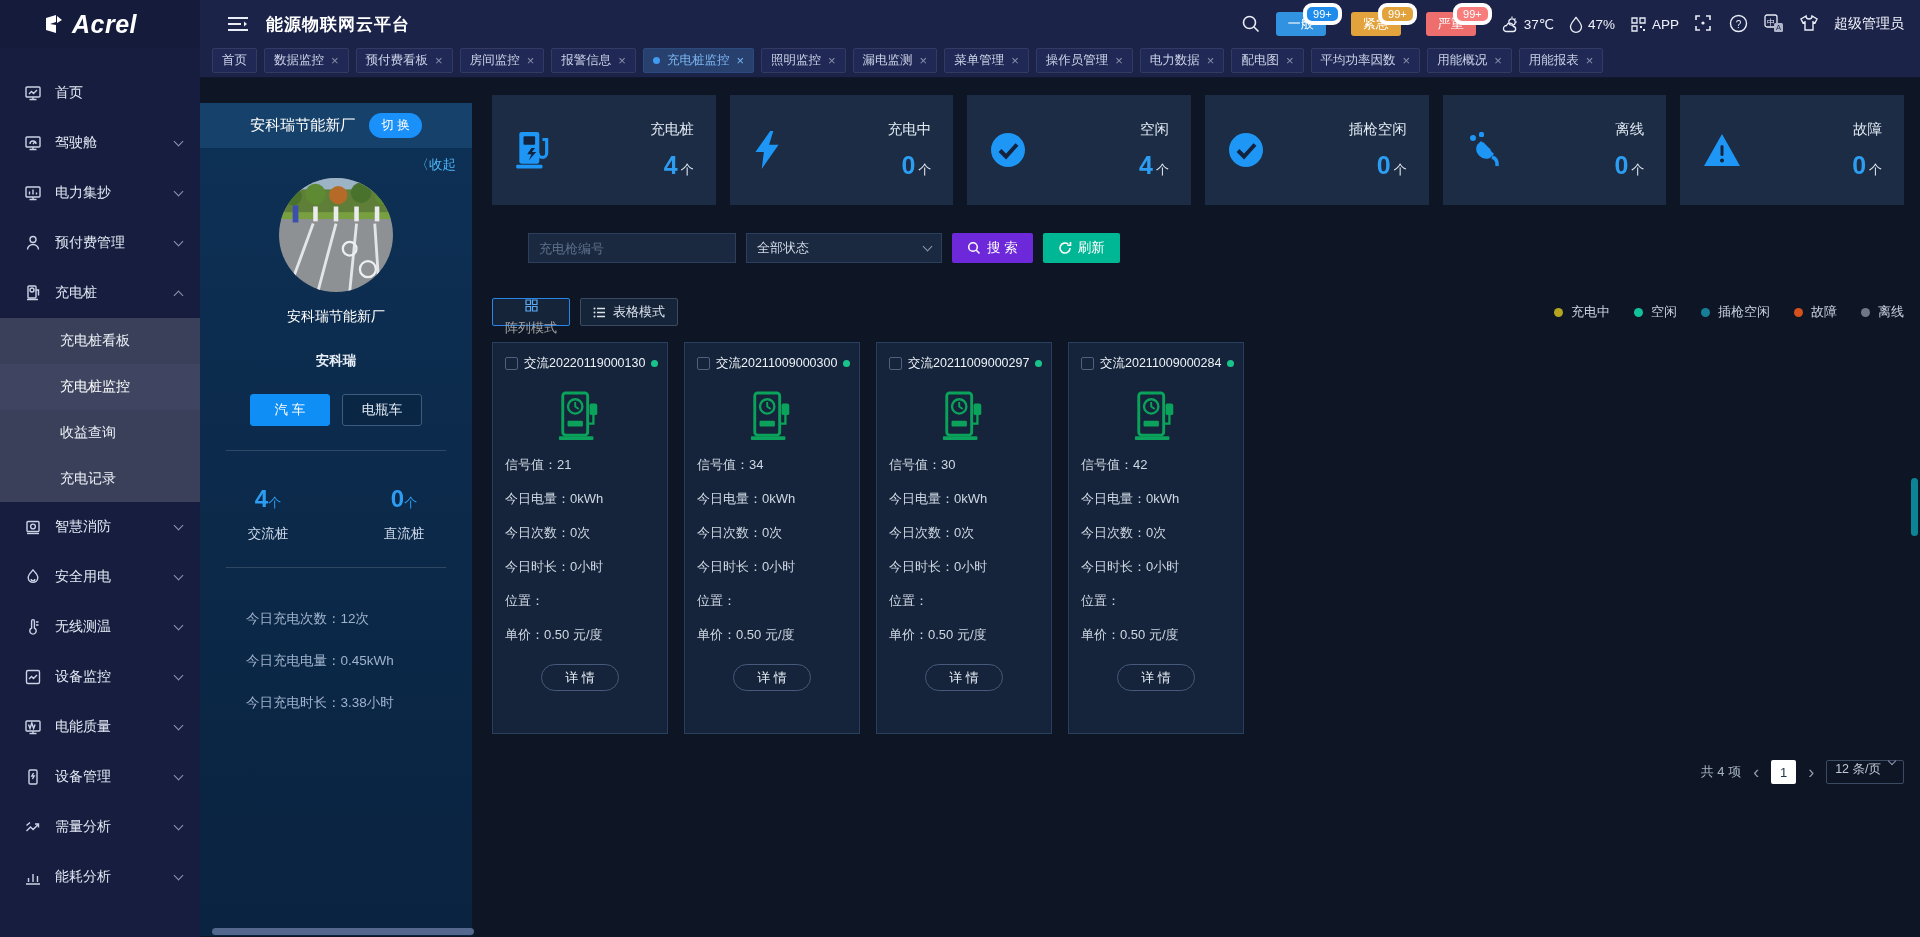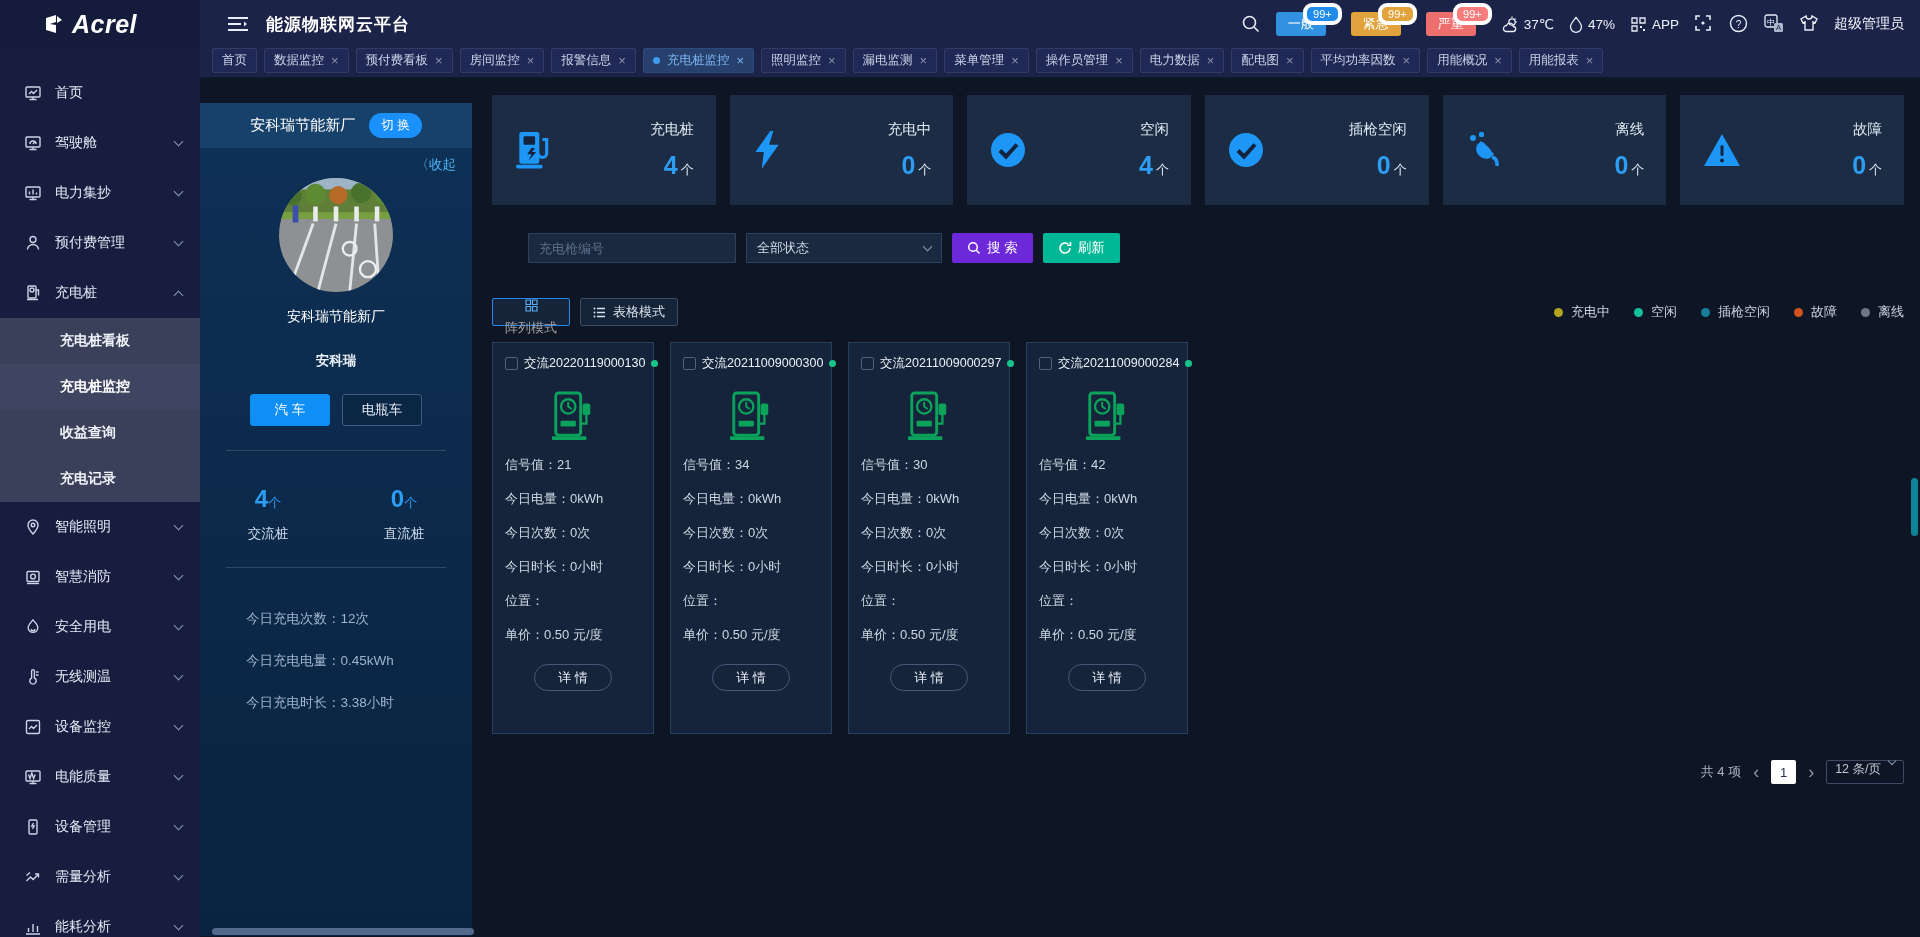--- a/index.html
+++ b/index.html
@@ -13,21 +13,21 @@
   
   .sidebar { position:absolute; left:0; top:0; width:200px; height:937px; background:#161d3e; z-index:3; }
   .logo-area { height:48px; display:flex; align-items:center; padding-left:42px; background:#141b3b; }
   .logo-text { font-size:25px; font-weight:bold; font-style:italic; color:#fff; letter-spacing:.5px; margin-left:6px; }
   .menu { padding-top:20px; }
   .m-item { height:50px; display:flex; align-items:center; padding:0 18px 0 24px; cursor:pointer; color:#e2e8f3; }
   .m-item .lbl { margin-left:13px; font-size:14px; }
   .m-item .chev { margin-left:auto; }
   .chev { width:7px; height:7px; border-right:1.6px solid #8d97b0; border-bottom:1.6px solid #8d97b0; transform:rotate(45deg); margin-top:-3px; }
   .chev.up { transform:rotate(-135deg); margin-top:4px; }
-  .submenu { background:#3a4059;font-weight:bold; }
+  .submenu { background:#3a4059; }
   .s-item { height:46px; display:flex; align-items:center; padding-left:60px; font-size:14px; color:#eef1f8; cursor:pointer; }
   .s-item.active { color:#ffffff; background:#3f4560; }
   .micon { width:18px; height:18px; flex:none; }
   .micon path, .micon rect, .micon circle, .micon polyline { stroke:#ccd3e6; stroke-width:1.4; fill:none; }
 
   
   .header { position:absolute; left:200px; right:0; top:0; height:48px; background:#1c2349; display:flex; align-items:center; padding:0 16px; z-index:2; }
   .burger { width:20px; height:16px; margin:0 18px 0 12px; cursor:pointer; }
   .app-title { font-size:17px; font-weight:bold; color:#ffffff; letter-spacing:1px; }
   .h-right { margin-left:auto; display:flex; align-items:center; gap:15px; }
@@ -90,21 +90,21 @@
 
   .mode-row { display:flex; align-items:center; margin-top:35px; }
   .mode-btn { height:28px; display:flex; align-items:center; gap:7px; padding:0 12px; background:#16243a; font-size:13px; cursor:pointer; border-radius:2px; margin-right:10px; }
   .mode-btn.on { border:1px solid #2a87e8; color:#a3a3a3;flex-direction:column; }
   .mode-btn.off { border:1px solid #3c4b63; color:#dbe2ec; }
   .legend { margin-left:auto; display:flex; align-items:center; gap:24px; }
   .lg-item { display:flex; align-items:center; gap:8px; font-size:13px; color:#c9d2df; }
   .lg-dot { width:9px; height:9px; border-radius:50%; }
 
   .cards-row { display:flex; gap:16px; margin-top:16px; }
-  .dev-card { width:162px; height:392px; background:#15243a; border:1px solid #28405e; padding:12px 12px 0; }
+  .dev-card { width:176px; height:392px; background:#15243a; border:1px solid #28405e; padding:12px 12px 0; }
   .dc-head { display:flex; align-items:center; gap:6px; }
   .checkbox { width:13px; height:13px; border:1px solid #51617a; border-radius:2px; background:transparent; cursor:pointer; flex:none; }
   .dc-title { font-size:12.5px; color:#ecf1f8; white-space:nowrap; }
   .dc-dot { width:7px; height:7px; border-radius:50%; margin-left:auto; flex:none; }
   .dc-icon { margin:18px auto 6px; width:46px; }
   .dc-line { font-size:13px; color:#cfd8e4; line-height:34px; white-space:nowrap; }
   .dc-btn { display:block; margin:12px auto 0; width:78px; height:27px; background:transparent; border:1px solid #46597a; border-radius:14px; color:#e6ecf5; font-size:13px; cursor:pointer; }
 
   .pager { display:flex; align-items:center; justify-content:flex-end; gap:12px; margin-top:26px; color:#a8b4c4; font-size:13px; }
   .pg-arrow { font-size:18px; color:#8d99ab; cursor:pointer; line-height:1; }
@@ -189,30 +189,20 @@
         </div>
       <div class="s-item active">
           <span>充电桩监控</span>
         </div>
       <div class="s-item">
           <span>收益查询</span>
         </div>
       <div class="s-item">
           <span>充电记录</span>
         </div>
-    </div>
-    <div class="m-item">
-      <span class="micon">
-          <svg width="18" height="18" viewBox="0 0 18 18">
-            <path d="M9 2 a5 5 0 0 1 5 5 c0 3.5 -5 9 -5 9 s-5 -5.5 -5 -9 a5 5 0 0 1 5 -5 z"></path>
-            <circle cx="9" cy="7" r="1.8"></circle>
-          </svg>
-        </span>
-      <span class="lbl">智能照明</span>
-      <span class="chev"></span>
     </div>
     <div class="m-item">
       <span class="micon">
           <svg width="18" height="18" viewBox="0 0 18 18">
             <rect x="3" y="3.5" width="12" height="10" rx="1"></rect>
             <circle cx="9" cy="8.5" r="2.4"></circle>
             <path d="M3 15.5 h12"></path>
           </svg>
         </span>
       <span class="lbl">智慧消防</span>

